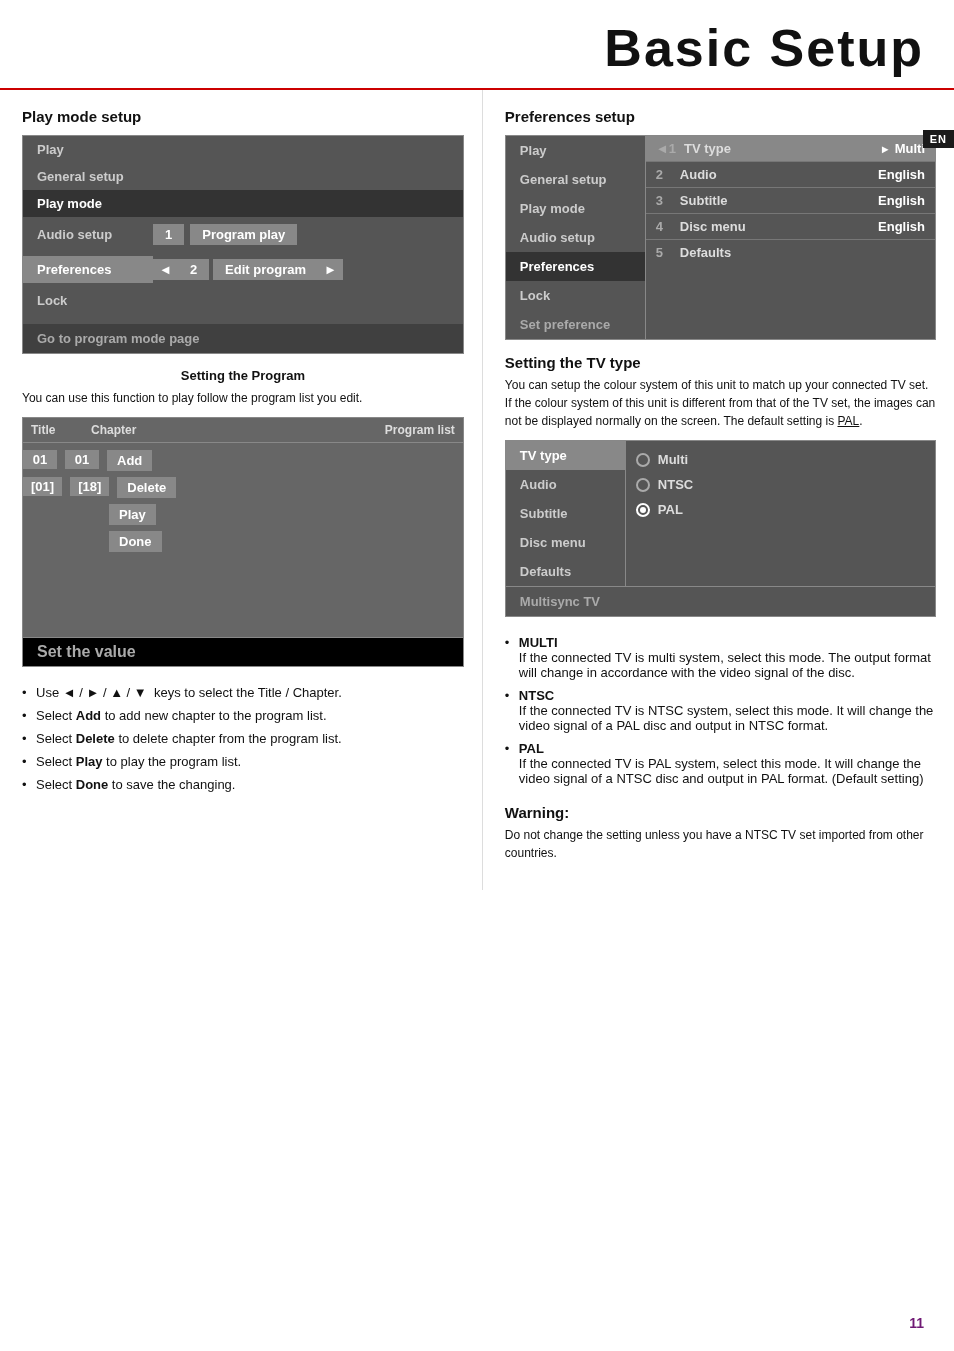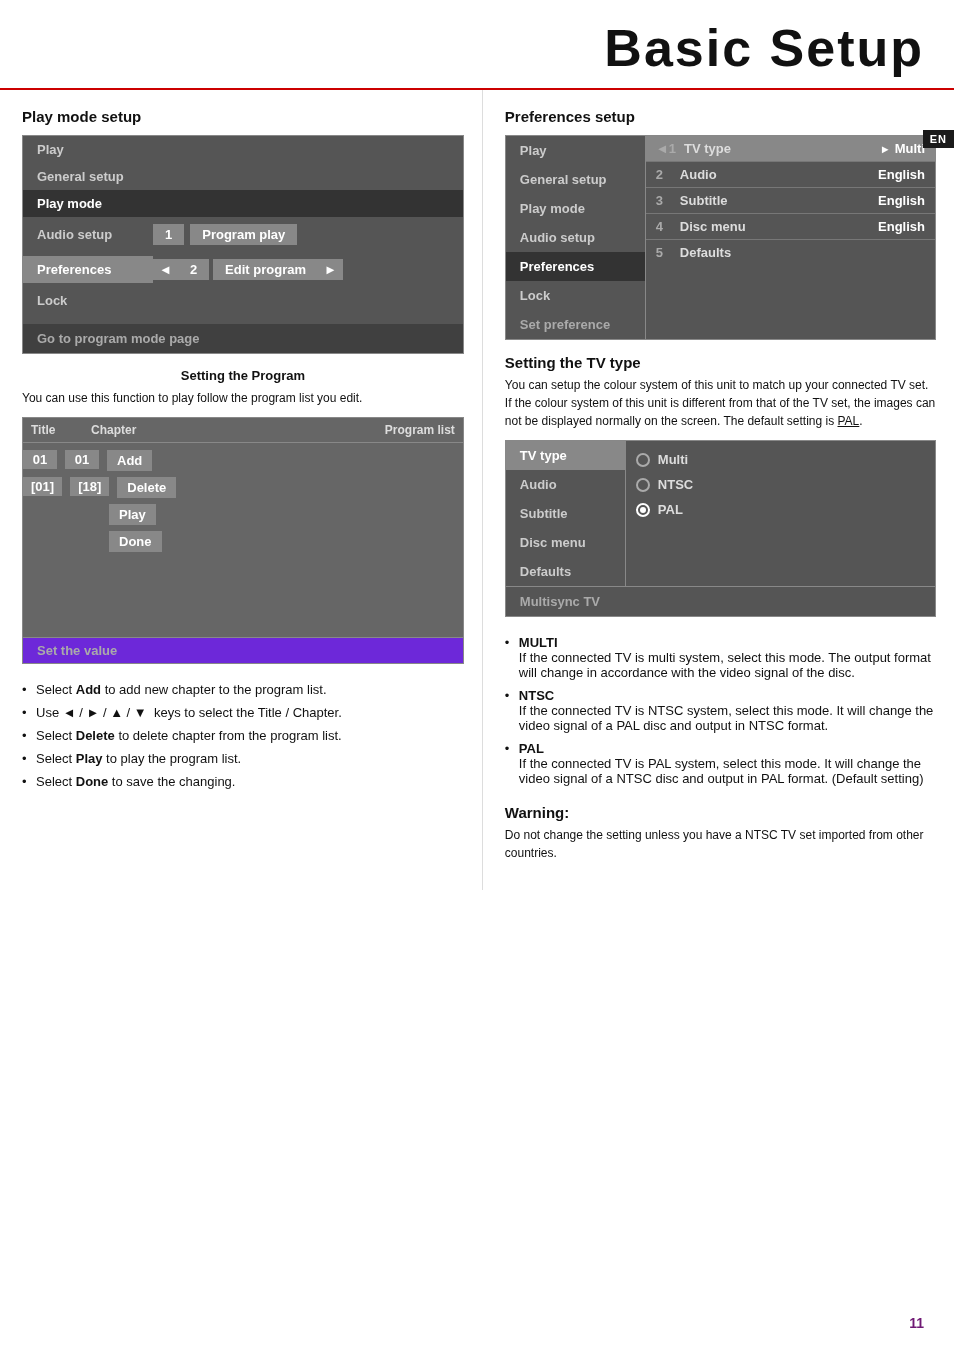--- a/index.html
+++ b/index.html
@@ -106,23 +106,23 @@
       font-weight: bold;
       padding: 3px 10px;
       cursor: pointer;
       border: none;
       margin-right: 0;
     }
     .program-table-body {
       padding: 4px 0;
     }
     .set-value-bar {
-      background: #6d28d9;
+      background: #000000;
       color: #aaa;
-      font-size: 13px;
+      font-size: 16px;
       font-weight: bold;
       padding: 5px 14px;
       border-top: 1px solid #888;
     }
 
     
     .bullet-list {
       list-style: none;
       margin: 10px 0 14px 0;
     }
@@ -420,22 +420,22 @@
         </div>
 
         <div class="program-row" style="height:22px;"></div>
         <div class="program-row" style="height:22px;"></div>
         <div class="program-row" style="height:22px;"></div>
       </div>
       <div class="set-value-bar">Set the value</div>
     </div>
 
     <ul class="bullet-list">
+      <li>Use ◄ / ► / ▲ / ▼&nbsp;&nbsp;keys to select the Title / Chapter.</li>
       <li>Select <strong>Add</strong> to add new chapter to the program list.</li>
-      <li>Use ◄ / ► / ▲ / ▼&nbsp;&nbsp;keys to select the Title / Chapter.</li>
       <li>Select <strong>Delete</strong> to delete chapter from the program list.</li>
       <li>Select <strong>Play</strong> to play the program list.</li>
       <li>Select <strong>Done</strong> to save the changing.</li>
     </ul>
   </div>
 
   <div class="right-col">
     <div class="section-title">Preferences setup</div>
 
     <div class="pref-menu-box">

